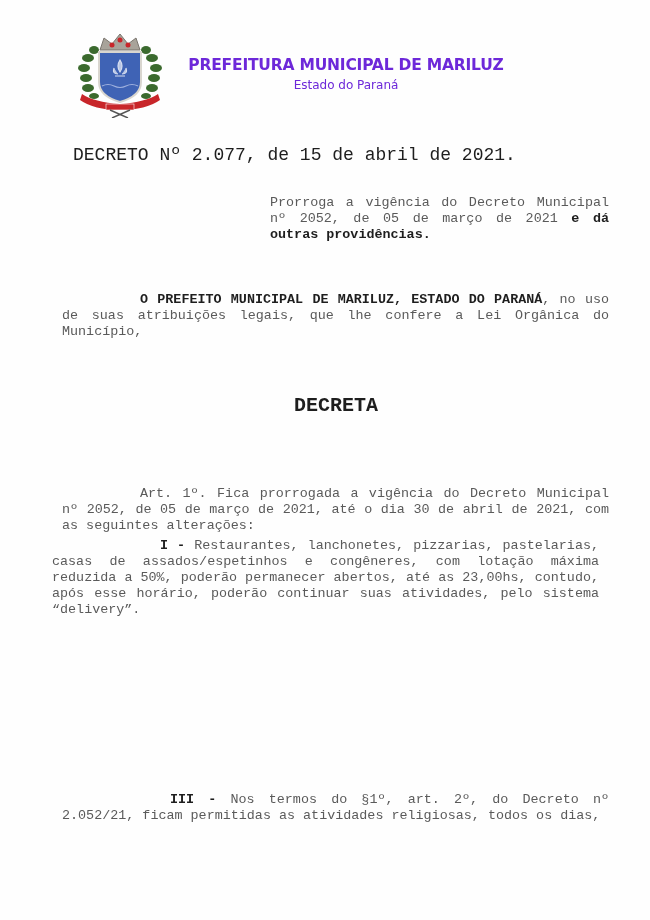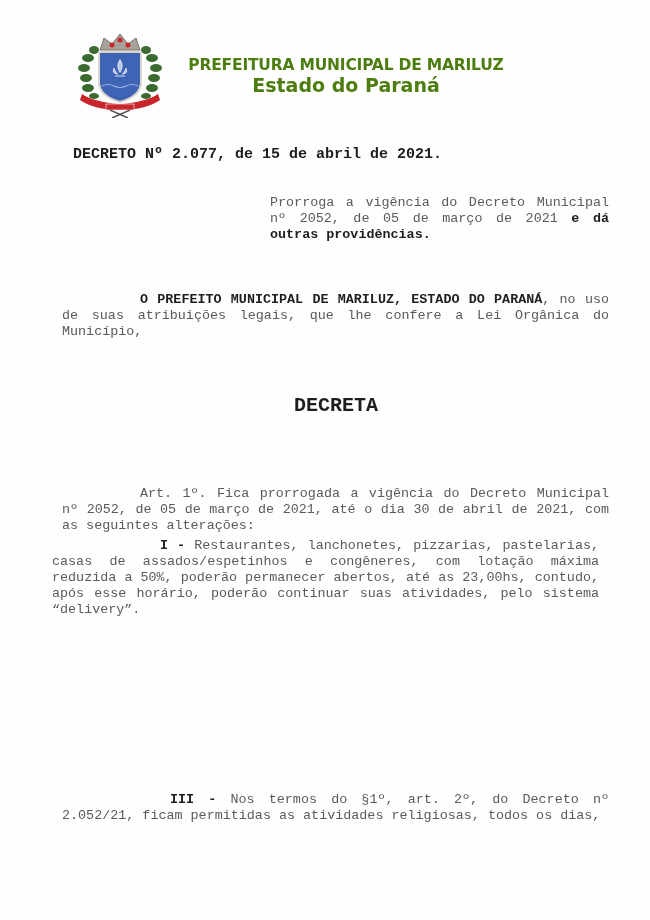--- a/index.html
+++ b/index.html
@@ -26,46 +26,46 @@
       position: absolute;
       left: 74px; top: 30px;
       width: 92px; height: 88px;
     }
     .header-text {
       position: absolute;
       left: 180px; top: 55px;
       width: 332px;
       text-align: center;
       font-family: "DejaVu Sans", "Liberation Sans", sans-serif;
-      color: #4d7c0f;
+      color: #6d28d9;
     }
     .header-title {
       font-size: 15.5px;
       font-weight: bold;
       line-height: 20px;
       letter-spacing: -0.2px;
     }
     .header-sub {
-      font-size: 19px;
-      font-weight: bold;
+      font-size: 12px;
+      font-weight: normal;
       line-height: 20px;
     }
     
     .txt {
       position: absolute;
       font-size: 13.4px;
       line-height: 16px;
       color: #5a5a5a;
     }
     .bold { font-weight: bold; color: #1e1e1e; }
     .decree-no {
       position: absolute;
       left: 62px; top: 145px;
-      font-size: 15px;
-      font-weight: bold;
+      font-size: 18px;
+      font-weight: normal;
       color: #1e1e1e;
       line-height: 20px;
       padding-left: 11px;
     }
     .ementa {
       left: 270px; top: 195px; width: 339px;
       text-align: justify;
     }
     .preamble {
       left: 62px; top: 286px; width: 547px;

